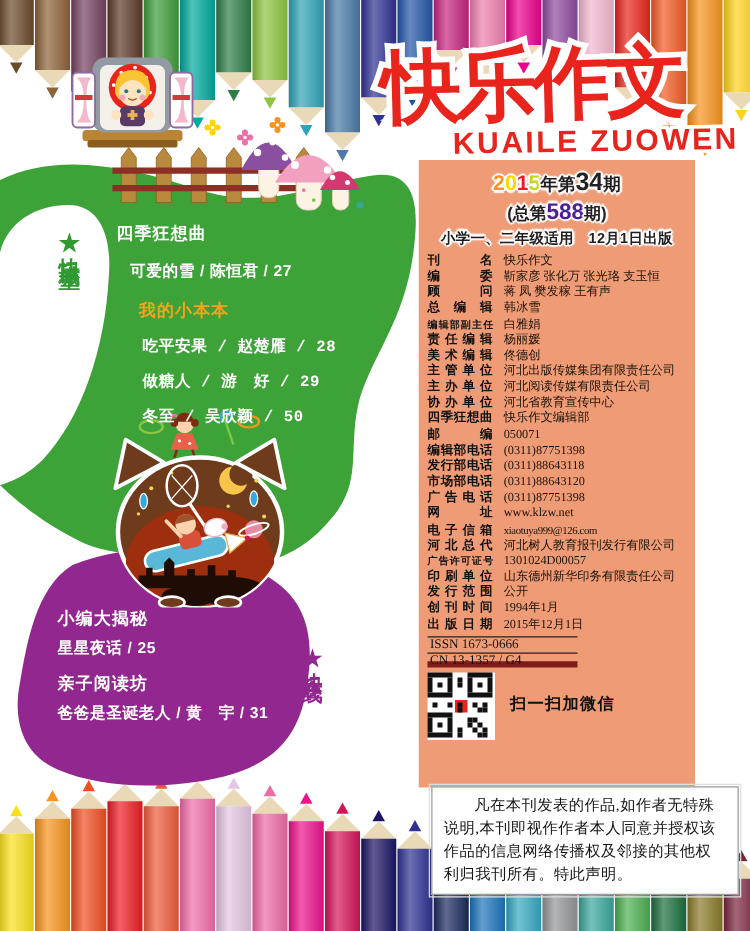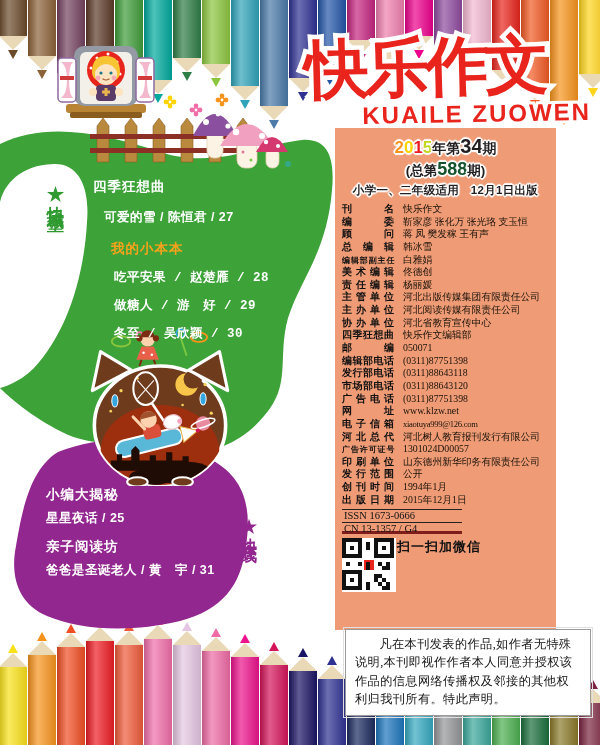--- a/index.html
+++ b/index.html
@@ -55,36 +55,36 @@
 
   
   #info-panel { position:absolute; left:335px; top:128px; width:221px; height:502px; background:#ee9b76; z-index:3;
                 padding:5px 7px 0 7px; }
   #issue-block { text-align:center; color:#231f20; }
   .halo { text-shadow:-1px -1px 0 #fff,1px -1px 0 #fff,-1px 1px 0 #fff,1px 1px 0 #fff,0 2px 1px #fff,0 -2px 1px #fff,2px 0 1px #fff,-2px 0 1px #fff; }
   #issue-l1 { font-size:14px; font-weight:800; margin-top:2px; }
   #issue-l1 .big { font-size:20px; font-weight:900; }
   #year-digits span { font-size:17px; font-weight:900; }
   #issue-l2 { font-size:13.5px; font-weight:800; margin-top:1px; }
-  #issue-l2 .blue { font-size:18px; font-weight:900; color:#14532d; }
+  #issue-l2 .blue { font-size:18px; font-weight:900; color:#4c1d95; }
   #issue-l3 { font-size:11.5px; font-weight:800; margin-top:3px; margin-bottom:5px; letter-spacing:.3px; white-space:nowrap; }
 
   #colophon-rows { margin-top:2px; }
   .c-row { display:flex; align-items:baseline; height:12.65px; line-height:12.65px; white-space:nowrap; }
   .c-label { display:inline-block; width:52px; flex:0 0 52px; font-size:10px; font-weight:800; color:#111;
              text-align:justify; text-align-last:justify; }
   .c-label.lsmall { font-size:8px; letter-spacing:-.5px; }
   .c-value { font-family:"Liberation Serif", serif; font-size:9.8px; color:#1a1208; margin-left:9px; }
   .c-value.vsmall { font-size:8.6px; letter-spacing:-.3px; }
 
   #issn-block { width:120px; margin:3px 0 4px 0; font-family:"Liberation Serif", serif; font-size:10.5px; color:#111; }
   #issn-block .issn-line { border-top:1px solid #222; padding:0 2px; height:12.5px; line-height:12.5px; }
-  #issn-block .issn-line:last-child { border-bottom:3px solid #7f1d1d; }
-
-  #qr-row { display:flex; align-items:flex-start; gap:1px; margin-top:2px; }
+  #issn-block .issn-line:last-child { border-bottom:5px solid #7f1d1d; }
+
+  #qr-row { display:flex; align-items:center; gap:12px; margin-top:2px; }
   #qr-code { width:54px; height:54px; background:#fff; position:relative; flex:0 0 54px; }
   #qr-code .cell { position:absolute; background:#111; }
   #qr-badge { position:absolute; left:20px; top:20px; width:14px; height:14px; background:#e8241c; border:2px solid #fff; border-radius:2px; }
   #qr-caption { font-size:13px; font-weight:800; color:#111; padding-bottom:4px; letter-spacing:1px; }
 
   
   #disclaimer { position:absolute; left:345px; top:629px; width:246px; z-index:5; background:#fff;
                 border:1px solid #9b9b9b; outline:1px solid #e0e0e0; outline-offset:1px;
                 padding:5px 9px 7px 9px; font-family:"Liberation Serif", serif; font-size:12.2px;
                 line-height:1.5; color:#151515; text-indent:2em; letter-spacing:.4px; }
@@ -529,21 +529,21 @@
     <div class="toc-head">四季狂想曲</div>
     <div>
         <div class="toc-item">可爱的雪 / 陈恒君 / 27</div>
       </div>
   </div>
   <div id="sec-1" class="toc-sec">
     <div class="toc-head orange">我的小本本</div>
     <div>
         <div class="toc-item">吃平安果 / 赵楚雁 / 28</div>
         <div class="toc-item">做糖人 / 游　好 / 29</div>
-        <div class="toc-item">冬至 / 吴欣颖 / 30</div>
+        <div class="toc-item">冬至 / 吴欣颖 / 50</div>
       </div>
   </div>
   <div id="sec-2" class="toc-sec">
     <div class="toc-head">小编大揭秘</div>
     <div>
         <div class="toc-item">星星夜话 / 25</div>
       </div>
   </div>
   <div id="sec-3" class="toc-sec">
     <div class="toc-head">亲子阅读坊</div>
@@ -584,27 +584,27 @@
           <span class="c-label">总编辑</span>
           <span class="c-value">韩冰雪</span>
         </div>
 
         <div class="c-row">
           <span class="c-label lsmall">编辑部副主任</span>
           <span class="c-value">白雅娟</span>
         </div>
 
         <div class="c-row">
+          <span class="c-label">责任编辑</span>
+          <span class="c-value">杨丽媛</span>
+        </div>
+
+        <div class="c-row">
           <span class="c-label">美术编辑</span>
           <span class="c-value">佟德创</span>
-        </div>
-
-        <div class="c-row">
-          <span class="c-label">责任编辑</span>
-          <span class="c-value">杨丽媛</span>
         </div>
 
 
         <div class="c-row">
           <span class="c-label">主管单位</span>
           <span class="c-value">河北出版传媒集团有限责任公司</span>
         </div>
 
         <div class="c-row">
           <span class="c-label">主办单位</span>

